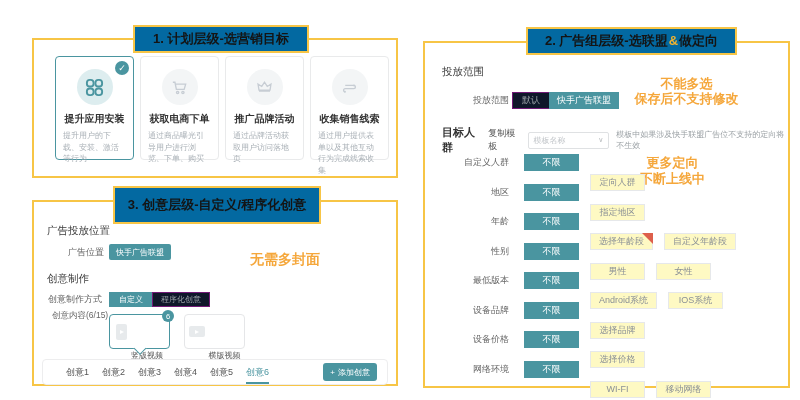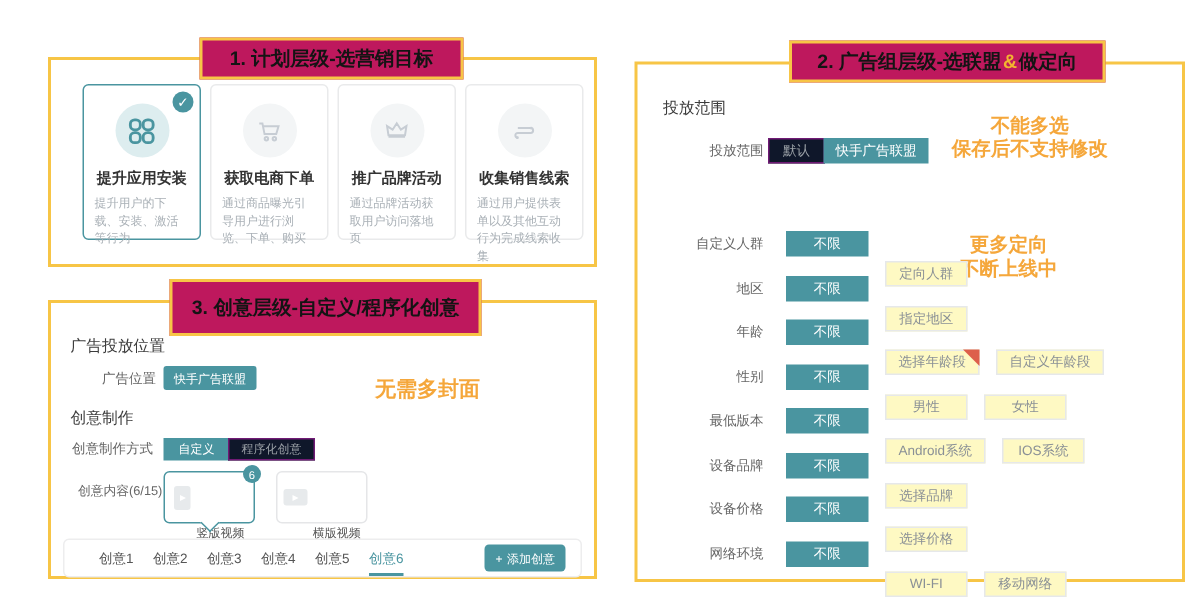--- a/index.html
+++ b/index.html
@@ -2,21 +2,21 @@
 <html><head>
 <meta charset="utf-8">
 <style>
   html,body{margin:0;padding:0;width:800px;height:400px;overflow:hidden;background:#fff;
     font-family:"Liberation Sans",sans-serif;-webkit-font-smoothing:antialiased;}
   .canvas{position:relative;width:800px;height:400px;}
   .panel{position:absolute;border:2px solid #F7C546;background:#fff;box-sizing:border-box;}
   #panel-plan{left:32px;top:38px;width:366px;height:140px;}
   #panel-creative{left:32px;top:200px;width:366px;height:186px;}
   #panel-adgroup{left:423px;top:41px;width:367px;height:347px;}
-  .title-box{position:absolute;background:#be185d;border:2px solid #F7C546;z-index:3;
+  .title-box{position:absolute;background:#0369a1;border:2px solid #F7C546;z-index:3;
     display:flex;align-items:center;justify-content:center;font-weight:bold;
     font-size:13px;color:#141414;box-sizing:border-box;text-align:center;line-height:16px;padding:0 4px;}
   #title-plan{left:133px;top:25px;width:176px;height:28px;}
   #title-adgroup{left:526px;top:27px;width:211px;height:28px;}
   #title-creative{left:113px;top:186px;width:208px;height:38px;}
   .amp{color:#F2B430;padding:0 1px;}
   
   #goal-cards{position:absolute;left:21px;top:16px;display:flex;gap:6px;}
   .goal-card{width:79px;height:104px;border:1px solid #e9eaeb;border-radius:4px;background:#fff;position:relative;box-sizing:border-box;}
   .goal-card.selected{border-color:#4A95A0;}
@@ -55,21 +55,21 @@
   .t-row .rlabel{width:84px;margin-right:3px;}
   
   #pos-row{left:0;top:42px;}
   #pos-row .rlabel{width:70px;margin-right:5px;}
   .teal-btn{background:#4A95A0;color:#fff;font-size:8px;height:16px;display:inline-flex;
     align-items:center;padding:0 7px;border-radius:2px;}
   #ann-creative{left:196px;top:49px;width:110px;font-size:14px;}
   #method-row{left:0;top:90px;}
   #method-row .rlabel{width:68px;margin-right:7px;}
   #method-row .opt{min-width:44px;height:15px;font-size:8px;}
-  #content-label{position:absolute;left:18px;top:120px;font-size:8.5px;color:#666;}
+  #content-label{position:absolute;left:18px;top:108px;font-size:8.5px;color:#666;}
   #content-cards{position:absolute;left:75px;top:112px;display:flex;gap:14px;}
   .content-card{width:61px;height:35px;border:1px solid #e5e6e8;border-radius:4px;background:#fff;
     display:flex;align-items:center;justify-content:center;gap:4px;position:relative;box-sizing:border-box;}
   .content-card.selected{border-color:#4A95A0;}
   .content-card .clabel{font-size:8px;color:#555;margin-top:48px;}
   .vicon{background:#e7eaec;border-radius:2px;display:flex;align-items:center;justify-content:center;}
   .vicon.v{width:11px;height:16px;}
   .vicon.h{width:16px;height:11px;}
   .play{width:0;height:0;border-left:4px solid #fff;border-top:2.5px solid transparent;border-bottom:2.5px solid transparent;margin-left:1px;}
   .cbadge{position:absolute;top:-5px;right:-5px;width:12px;height:12px;border-radius:50%;
@@ -195,20 +195,29 @@
     <div class="sec-header" style="left:17px;top:22px;">投放范围</div>
     <div class="row seg" id="scope-row" style="left:0;top:49px;">
       <span class="rlabel" style="width:84px;margin-right:3px;">投放范围</span>
     <span class="opt gray" style="min-width: 38px;">默认</span>
         <span class="opt sel">快手广告联盟</span>
       </div>
     <div class="ann" id="ann-scope">
       <div>不能多选</div>
       <div>保存后不支持修改</div>
     </div>
+    <div id="audience-row">
+      <span id="audience-header">目标人群</span>
+      <span id="copy-template">复制模板</span>
+      <div class="select">
+        <span class="ph">模板名称</span>
+        <span class="chev">∨</span>
+      </div>
+      <span id="template-note">模板中如果涉及快手联盟广告位不支持的定向将不生效</span>
+    </div>
     <div class="ann" id="ann-target">
       <div>更多定向</div>
       <div>不断上线中</div>
     </div>
     <div id="targeting-rows">
         <div class="t-row seg">
           <span class="rlabel">自定义人群</span>
           <span class="opt sel">不限</span>
           <span class="opt unsel">定向人群</span>
         </div>

